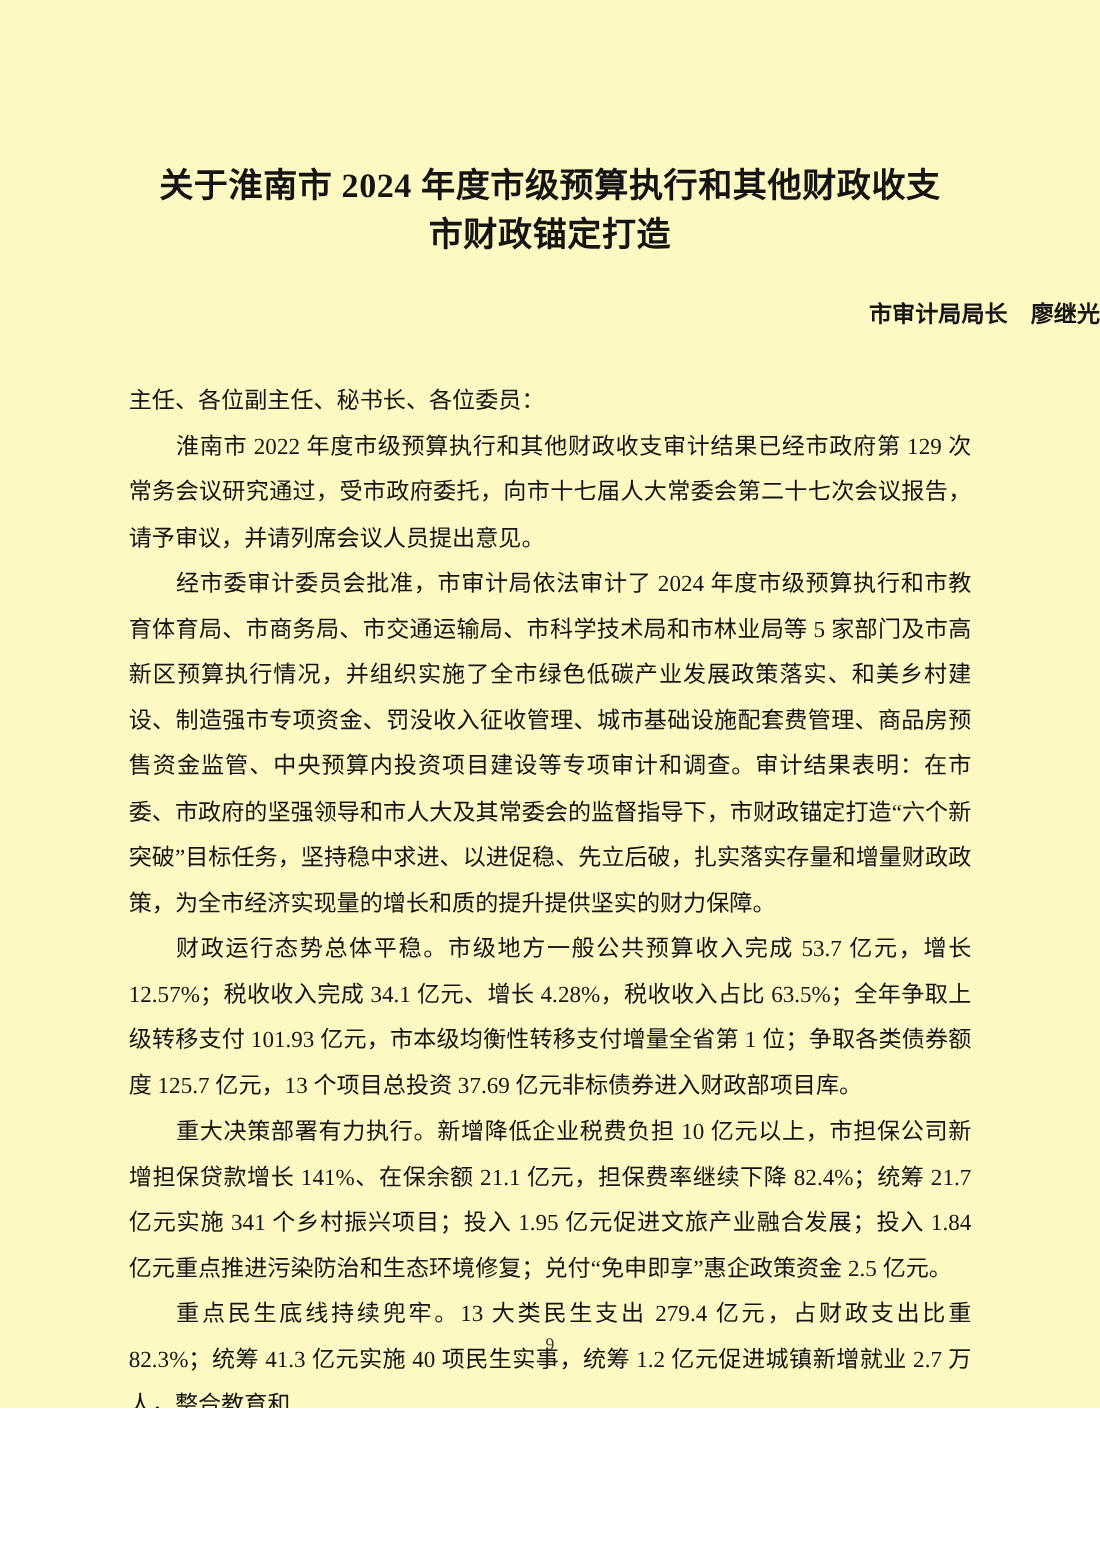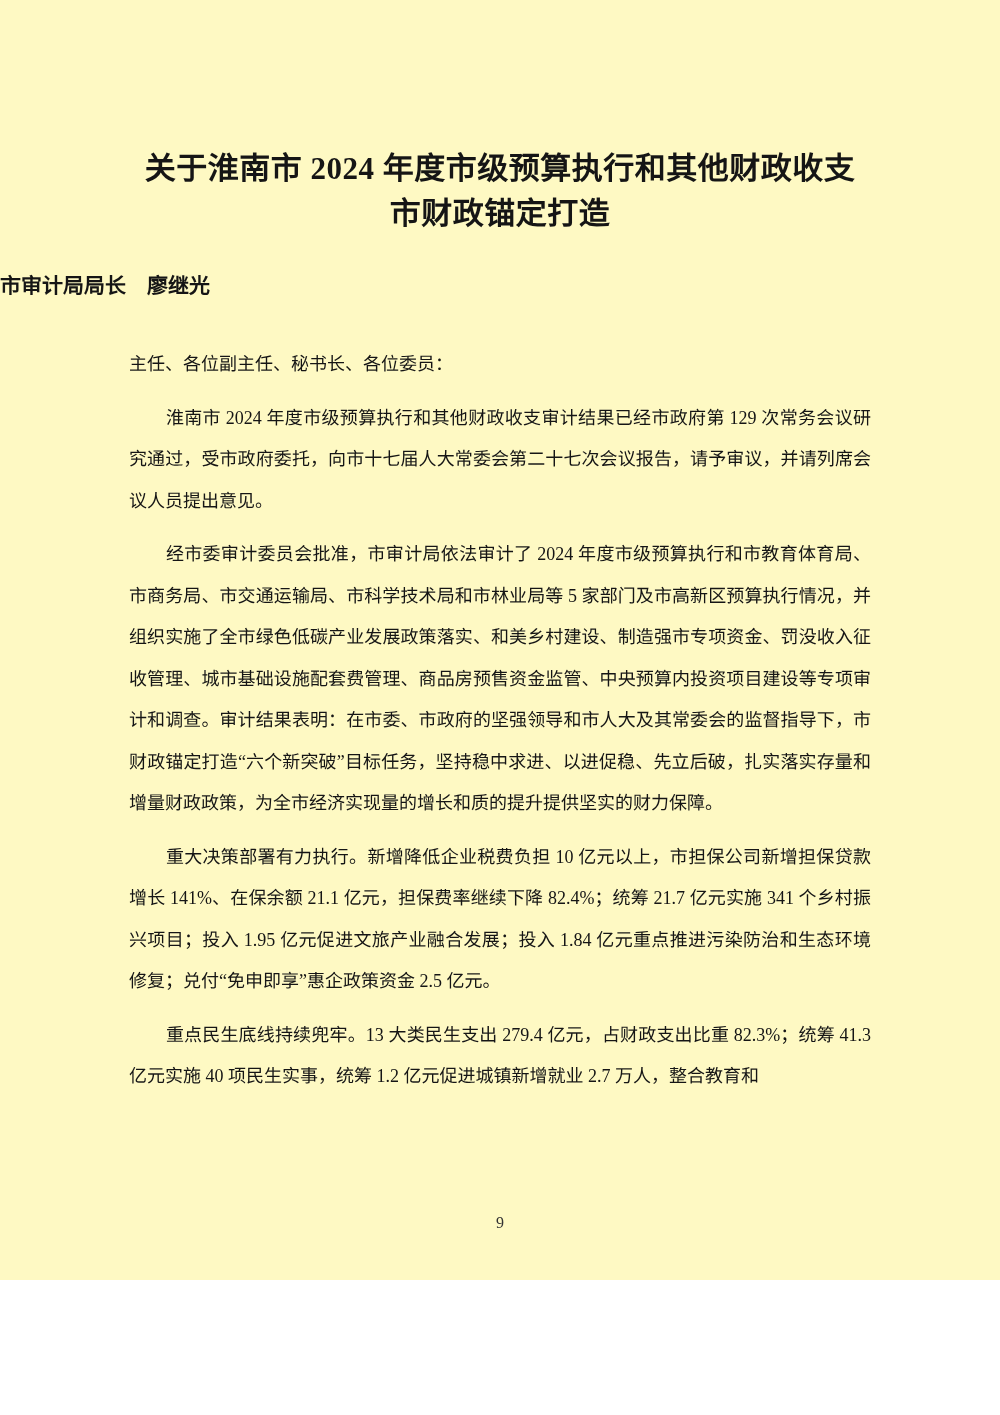--- a/index.html
+++ b/index.html
@@ -26,38 +26,38 @@
     font-weight: bold;
     text-align: center;
     line-height: 45px;
     letter-spacing: 0.5px;
   }
   .title-line {
     display: block;
   }
   .byline {
     margin-top: 36px;
-    text-align: left;
+    text-align: right;
     font-size: 21px;
     font-weight: bold;
     line-height: 28px;
   }
   .date {
     margin-top: 7px;
     text-align: center;
     font-size: 21px;
     font-weight: bold;
     line-height: 28px;
   }
   .content {
     margin: 44px 117px 0 117px;
   }
   .para {
-    margin: 12px;
-    font-size: 18px;
+    margin: 0;
+    font-size: 21px;
     line-height: 41.5px;
     text-align: justify;
     text-indent: 2.05em;
   }
   .para.no-indent {
     text-indent: 0;
   }
   .footer {
     position: absolute;
     left: 0;
@@ -76,21 +76,22 @@
   <h1 class="title">
     <span class="title-line">关于淮南市 2024 年度市级预算执行和其他财政收支</span>
     <span class="title-line">市财政锚定打造</span>
   </h1>
 
   <div class="byline">市审计局局长　廖继光</div>
 
 
   <div class="content">
     <p class="para no-indent">主任、各位副主任、秘书长、各位委员：</p>
-    <p class="para">淮南市 2024 年度市级预算执行和其他财政收支审计结果已经市政府第 129 次常务会议研究通过，受市政府委托，向市十七届人大常委会第二十七次会议报告，请予审议，并请列席会议人员提出意见。</p>
+    <p class="para">淮南市 2022 年度市级预算执行和其他财政收支审计结果已经市政府第 129 次常务会议研究通过，受市政府委托，向市十七届人大常委会第二十七次会议报告，请予审议，并请列席会议人员提出意见。</p>
     <p class="para">经市委审计委员会批准，市审计局依法审计了 2024 年度市级预算执行和市教育体育局、市商务局、市交通运输局、市科学技术局和市林业局等 5 家部门及市高新区预算执行情况，并组织实施了全市绿色低碳产业发展政策落实、和美乡村建设、制造强市专项资金、罚没收入征收管理、城市基础设施配套费管理、商品房预售资金监管、中央预算内投资项目建设等专项审计和调查。审计结果表明：在市委、市政府的坚强领导和市人大及其常委会的监督指导下，市财政锚定打造“六个新突破”目标任务，坚持稳中求进、以进促稳、先立后破，扎实落实存量和增量财政政策，为全市经济实现量的增长和质的提升提供坚实的财力保障。</p>
+    <p class="para">财政运行态势总体平稳。市级地方一般公共预算收入完成 53.7 亿元，增长 12.57%；税收收入完成 34.1 亿元、增长 4.28%，税收收入占比 63.5%；全年争取上级转移支付 101.93 亿元，市本级均衡性转移支付增量全省第 1 位；争取各类债券额度 125.7 亿元，13 个项目总投资 37.69 亿元非标债券进入财政部项目库。</p>
     <p class="para">重大决策部署有力执行。新增降低企业税费负担 10 亿元以上，市担保公司新增担保贷款增长 141%、在保余额 21.1 亿元，担保费率继续下降 82.4%；统筹 21.7 亿元实施 341 个乡村振兴项目；投入 1.95 亿元促进文旅产业融合发展；投入 1.84 亿元重点推进污染防治和生态环境修复；兑付“免申即享”惠企政策资金 2.5 亿元。</p>
     <p class="para">重点民生底线持续兜牢。13 大类民生支出 279.4 亿元，占财政支出比重 82.3%；统筹 41.3 亿元实施 40 项民生实事，统筹 1.2 亿元促进城镇新增就业 2.7 万人，整合教育和</p>
   </div>
 
   <div class="footer">9</div>
 
 </div>
 
 </body></html>

